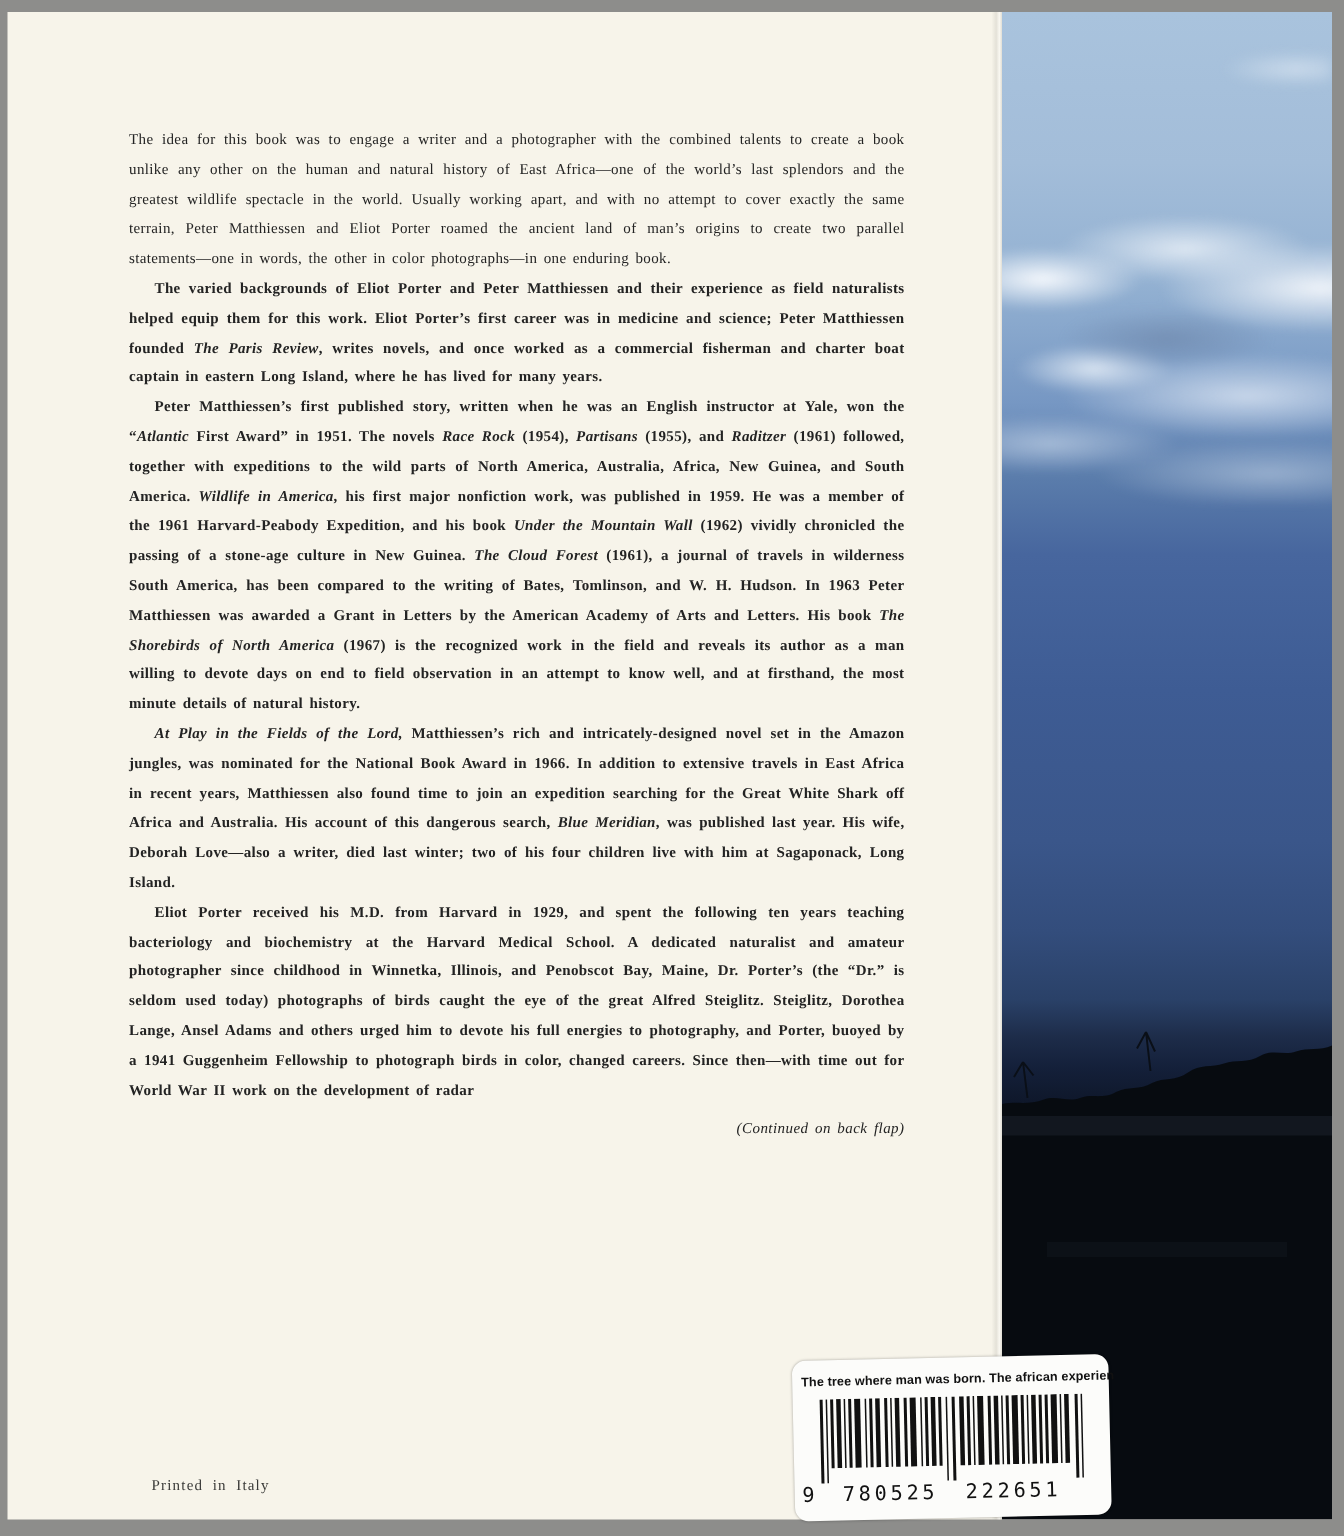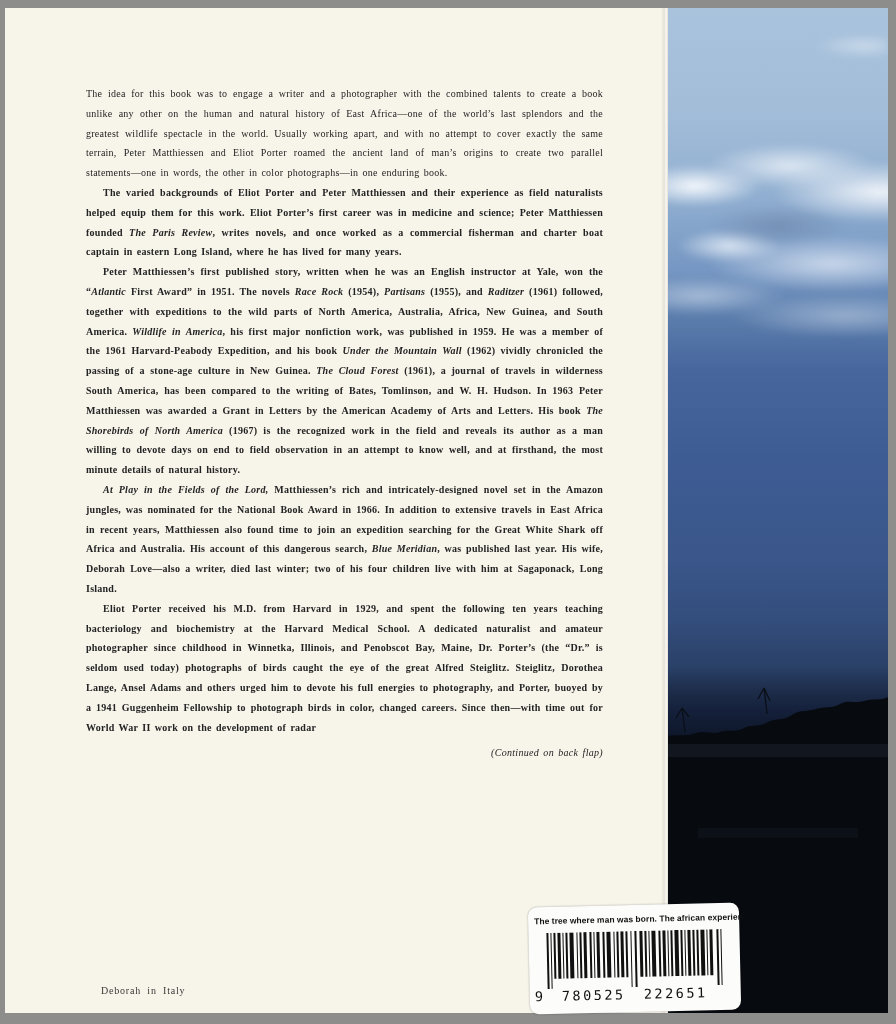--- a/index.html
+++ b/index.html
@@ -108,21 +108,21 @@
     <div>
         <p class=""><span>The idea for this book was to engage a writer and a photographer with the combined talents to create a book unlike any other on the human and natural history of East Africa—one of the world’s last splendors and the greatest wildlife spectacle in the world. Usually working apart, and with no attempt to cover exactly the same terrain, Peter Matthiessen and Eliot Porter roamed the ancient land of man’s origins to create two parallel statements—one in words, the other in color photographs—in one enduring book.</span></p>
         <p class="indent"><span>The varied backgrounds of Eliot Porter and Peter Matthiessen and their experience as field naturalists helped equip them for this work. Eliot Porter’s first career was in medicine and science; Peter Matthiessen founded </span><i>The Paris Review</i><span>, writes novels, and once worked as a commercial fisherman and charter boat captain in eastern Long Island, where he has lived for many years.</span></p>
         <p class="indent"><span>Peter Matthiessen’s first published story, written when he was an English instructor at Yale, won the “</span><i>Atlantic</i><span> First Award” in 1951. The novels </span><i>Race Rock</i><span> (1954), </span><i>Partisans</i><span> (1955), and </span><i>Raditzer</i><span> (1961) followed, together with expeditions to the wild parts of North America, Australia, Africa, New Guinea, and South America. </span><i>Wildlife in America</i><span>, his first major nonfiction work, was published in 1959. He was a member of the 1961 Harvard-Peabody Expedition, and his book </span><i>Under the Mountain Wall</i><span> (1962) vividly chronicled the passing of a stone-age culture in New Guinea. </span><i>The Cloud Forest</i><span> (1961), a journal of travels in wilderness South America, has been compared to the writing of Bates, Tomlinson, and W. H. Hudson. In 1963 Peter Matthiessen was awarded a Grant in Letters by the American Academy of Arts and Letters. His book </span><i>The Shorebirds of North America</i><span> (1967) is the recognized work in the field and reveals its author as a man willing to devote days on end to field observation in an attempt to know well, and at firsthand, the most minute details of natural history.</span></p>
         <p class="indent"><i>At Play in the Fields of the Lord,</i><span> Matthiessen’s rich and intricately-designed novel set in the Amazon jungles, was nominated for the National Book Award in 1966. In addition to extensive travels in East Africa in recent years, Matthiessen also found time to join an expedition searching for the Great White Shark off Africa and Australia. His account of this dangerous search, </span><i>Blue Meridian</i><span>, was published last year. His wife, Deborah Love—also a writer, died last winter; two of his four children live with him at Sagaponack, Long Island.</span></p>
         <p class="indent"><span>Eliot Porter received his M.D. from Harvard in 1929, and spent the following ten years teaching bacteriology and biochemistry at the Harvard Medical School. A dedicated naturalist and amateur photographer since childhood in Winnetka, Illinois, and Penobscot Bay, Maine, Dr. Porter’s (the “Dr.” is seldom used today) photographs of birds caught the eye of the great Alfred Steiglitz. Steiglitz, Dorothea Lange, Ansel Adams and others urged him to devote his full energies to photography, and Porter, buoyed by a 1941 Guggenheim Fellowship to photograph birds in color, changed careers. Since then—with time out for World War II work on the development of radar</span></p>
       </div>
     <div id="continued-note">(Continued on back flap)</div>
   </div>
 
-  <div id="printed-note">Deborah in Italy</div>
+  <div id="printed-note">Printed in Italy</div>
 </div>
 
 <div id="crease"></div>
 
 <div id="photo-strip">
   <div id="photo-sky"></div>
   <div id="photo-wisp"></div>
   <div id="photo-clouds"></div>
   <svg id="photo-ground" width="220" height="335" viewBox="0 0 220 335">
     <path d="M0,58 C10,56 18,59 28,55 C36,52 44,57 52,54 C60,51 68,55 76,50

